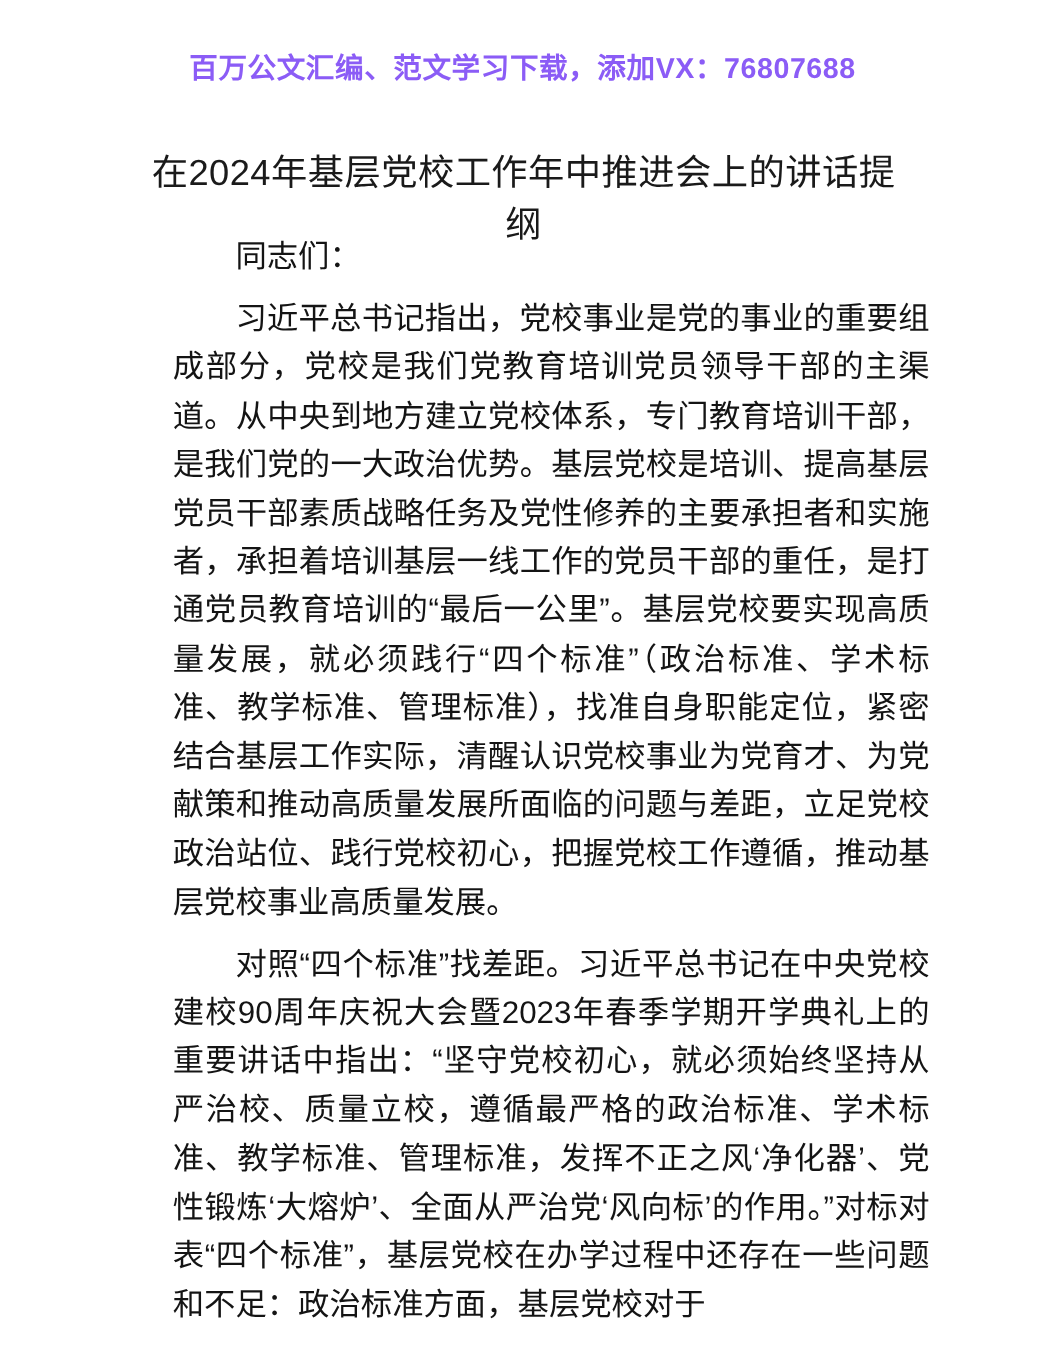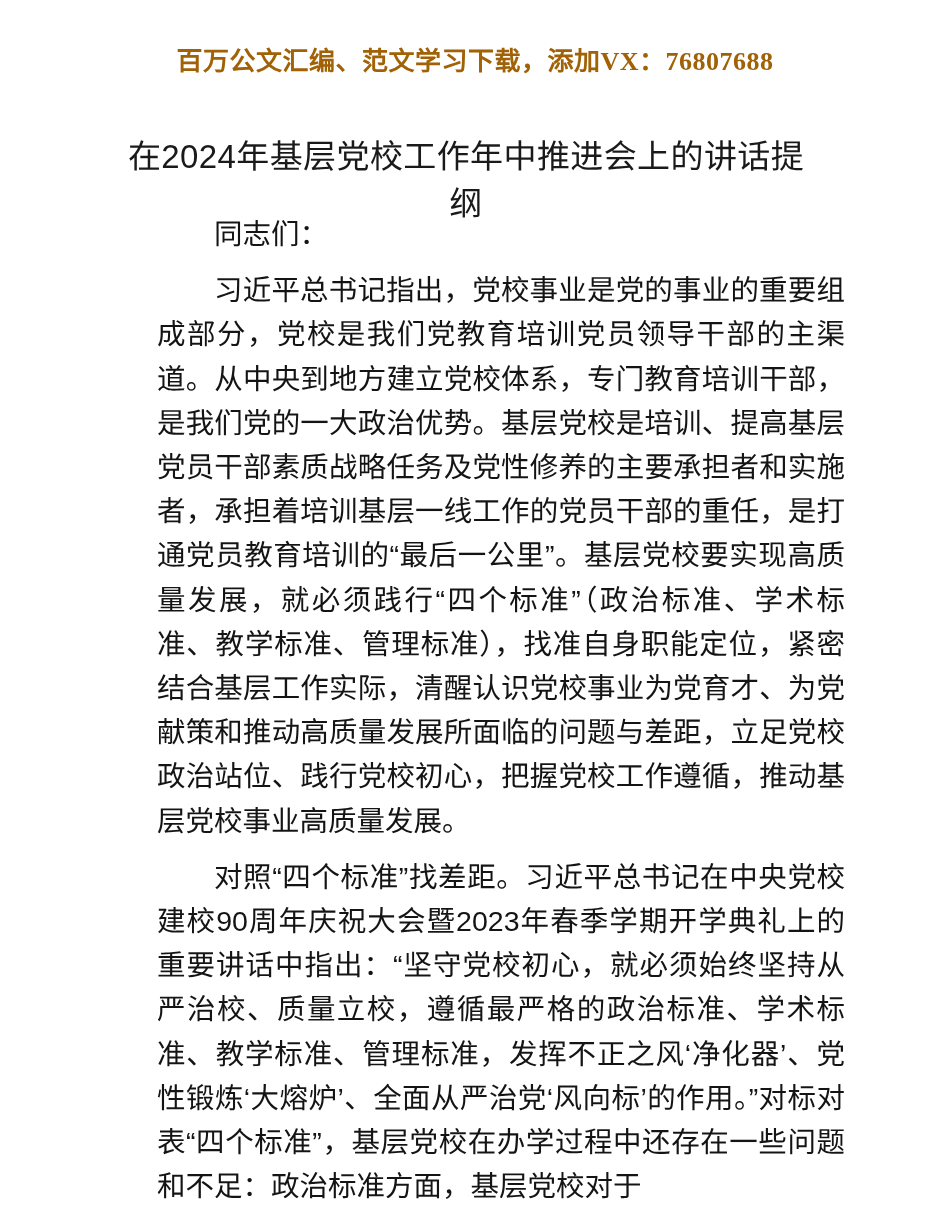--- a/index.html
+++ b/index.html
@@ -35,21 +35,21 @@
     font-weight: 700;
     letter-spacing: 0.5px;
     line-height: 1.1;
     white-space: nowrap;
   }
 
   
   .doc-title {
     position: absolute;
     top: 112px;
-    left: 123px;
+    left: 133px;
     width: 686px;
     text-align: center;
     font-size: 33px;
     font-weight: 400;
     line-height: 1.42;
     color: #1a1a1a;
     letter-spacing: 0.4px;
   }
 
   
@@ -88,21 +88,21 @@
 
   .para.gap-before {
     margin-top: 12px;
   }
 </style>
 </head>
 <body>
 
 <div class="page" style="background: rgb(255, 255, 255); color: rgb(20, 20, 20);">
 
-  <div class="promo-banner" style="color: #a16207; font-family: Liberation Serif, serif;">百万公文汇编、范文学习下载，添加VX：76807688</div>
+  <div class="promo-banner" style="color: #8b5cf6;">百万公文汇编、范文学习下载，添加VX：76807688</div>
 
   <h1 class="doc-title">在2024年基层党校工作年中推进会上的讲话提纲</h1>
 
   <div class="doc-body">
 
     <p class="para salutation">同志们：</p>
 
     <p class="para indent">习近平总书记指出，党校事业是党的事业的重要组成部分，党校是我们党教育培训党员领导干部的主渠道。从中央到地方建立党校体系，专门教育培训干部，是我们党的一大政治优势。基层党校是培训、提高基层党员干部素质战略任务及党性修养的主要承担者和实施者，承担着培训基层一线工作的党员干部的重任，是打通党员教育培训的“最后一公里”。基层党校要实现高质量发展，就必须践行“四个标准”（政治标准、学术标准、教学标准、管理标准），找准自身职能定位，紧密结合基层工作实际，清醒认识党校事业为党育才、为党献策和推动高质量发展所面临的问题与差距，立足党校政治站位、践行党校初心，把握党校工作遵循，推动基层党校事业高质量发展。</p>
 
     <p class="para indent gap-before">对照“四个标准”找差距。习近平总书记在中央党校建校90周年庆祝大会暨2023年春季学期开学典礼上的重要讲话中指出：“坚守党校初心，就必须始终坚持从严治校、质量立校，遵循最严格的政治标准、学术标准、教学标准、管理标准，发挥不正之风‘净化器’、党性锻炼‘大熔炉’、全面从严治党‘风向标’的作用。”对标对表“四个标准”，基层党校在办学过程中还存在一些问题和不足：政治标准方面，基层党校对于</p>

